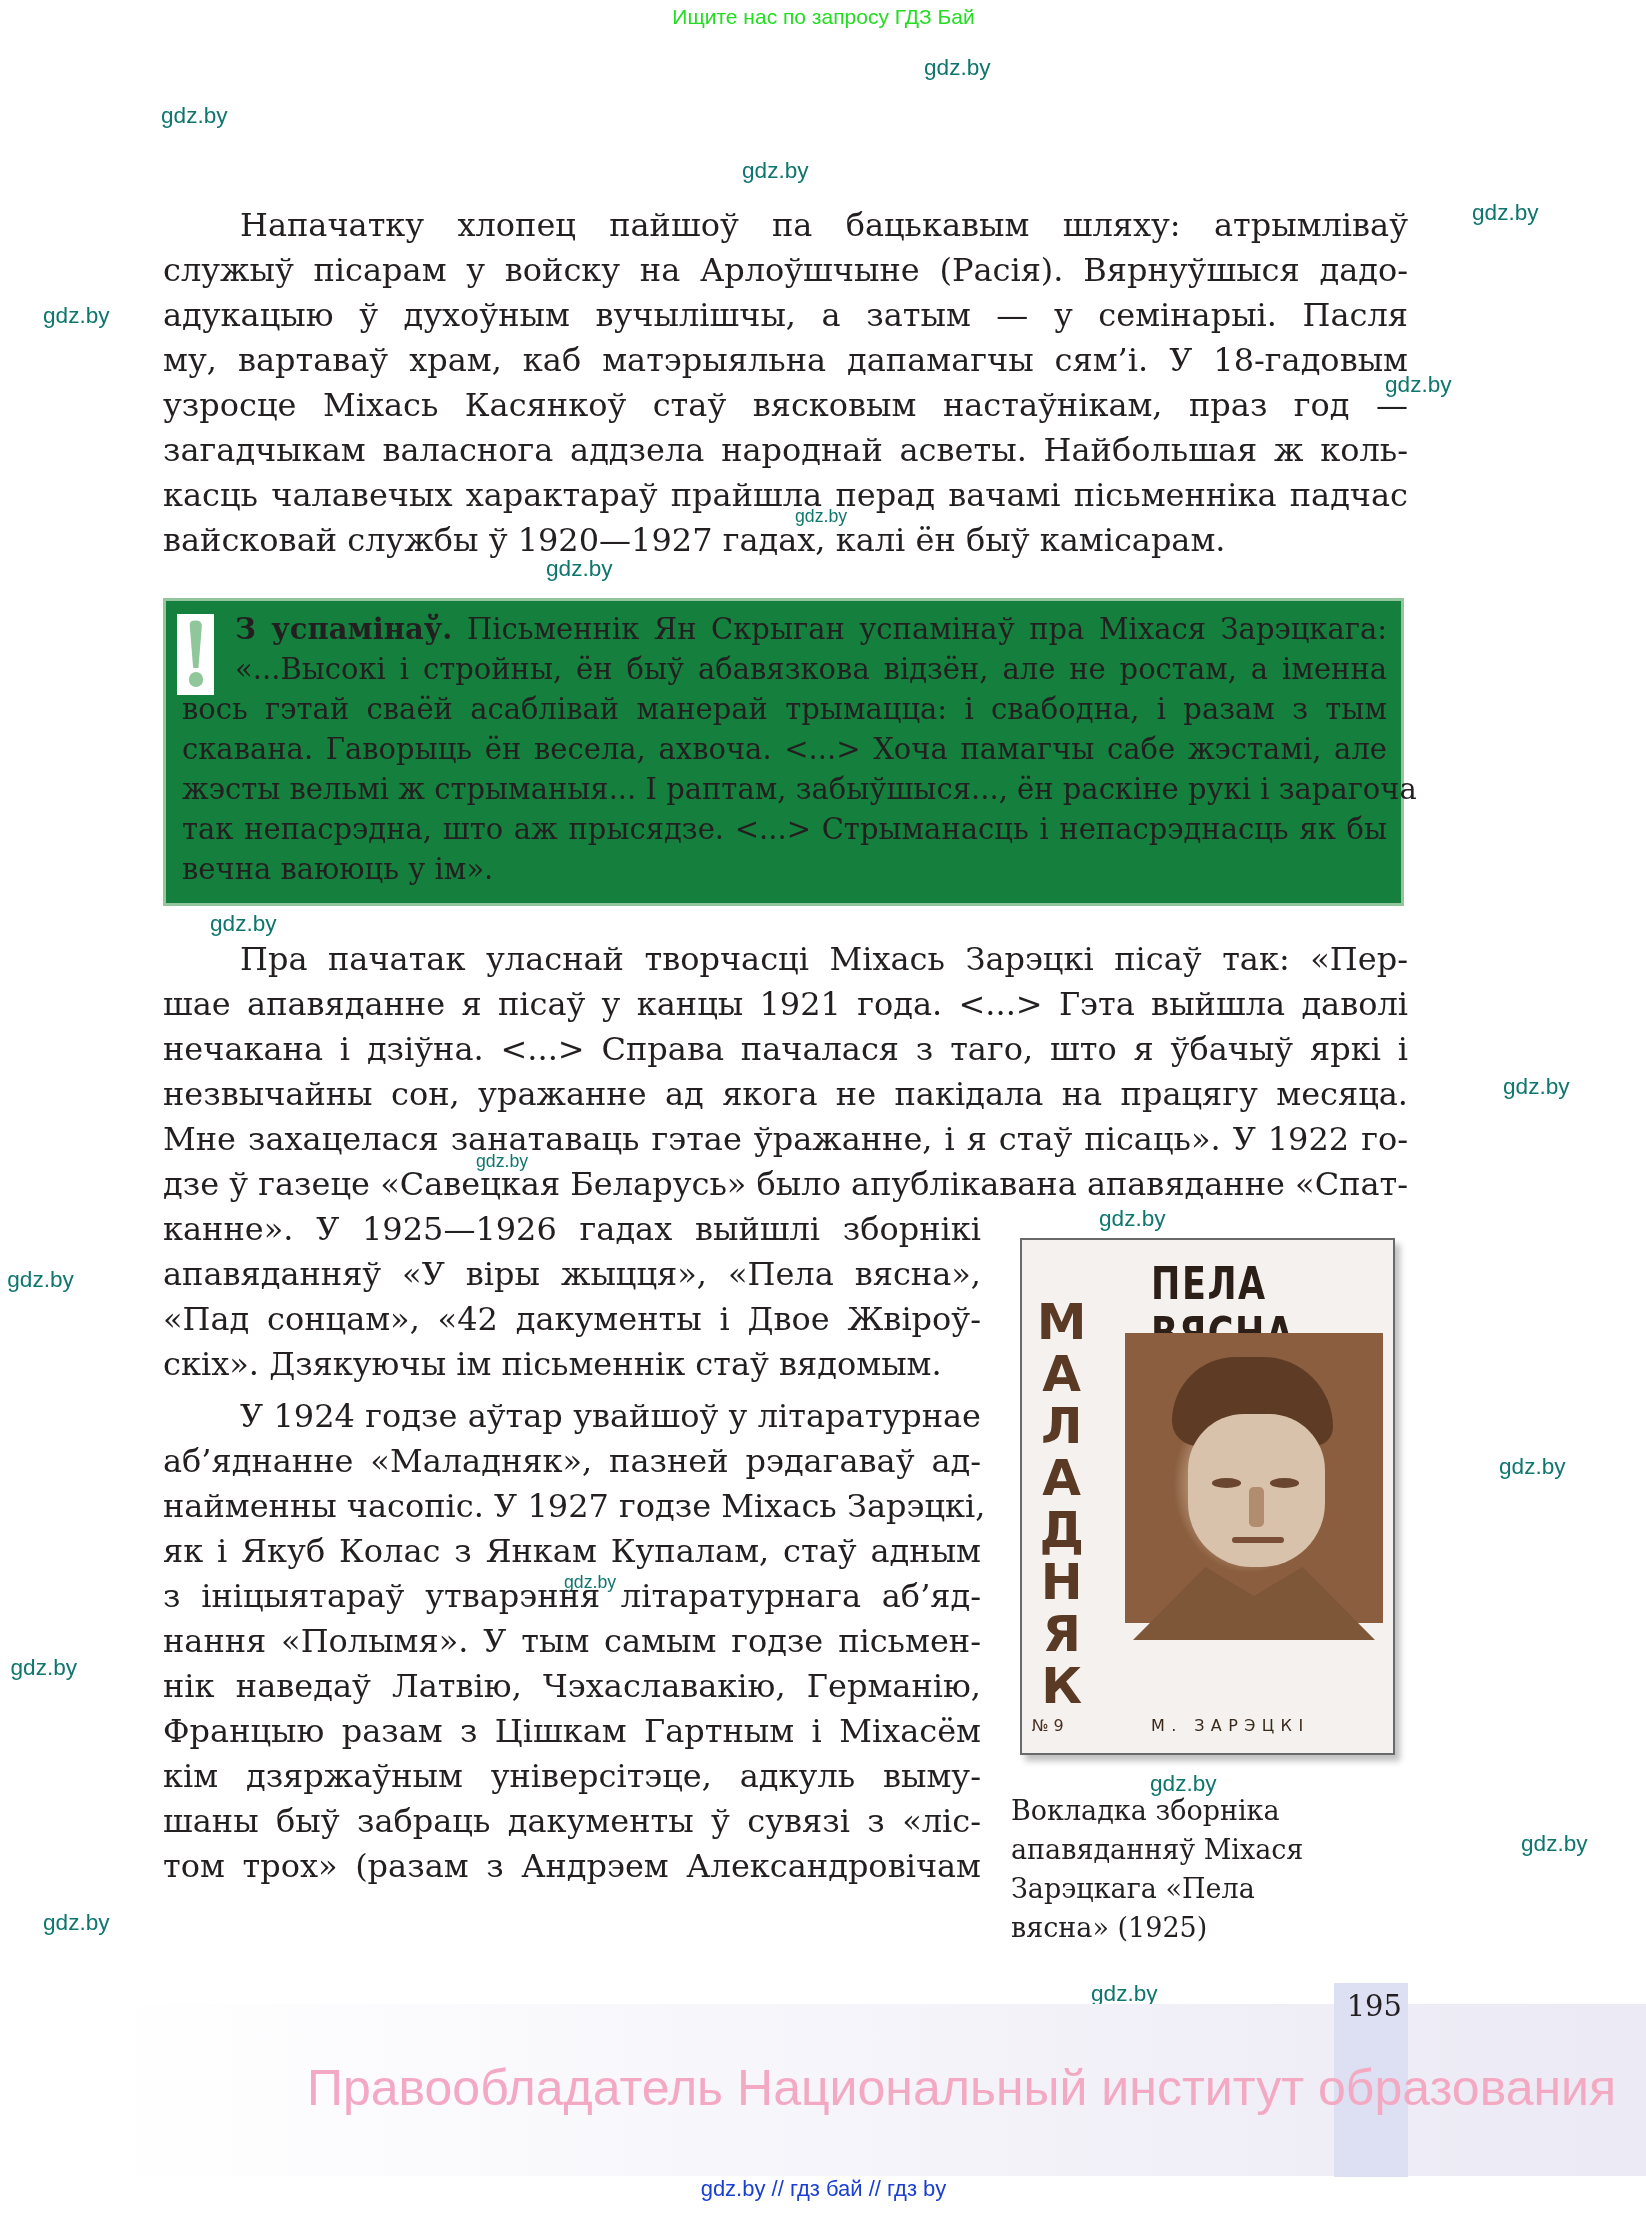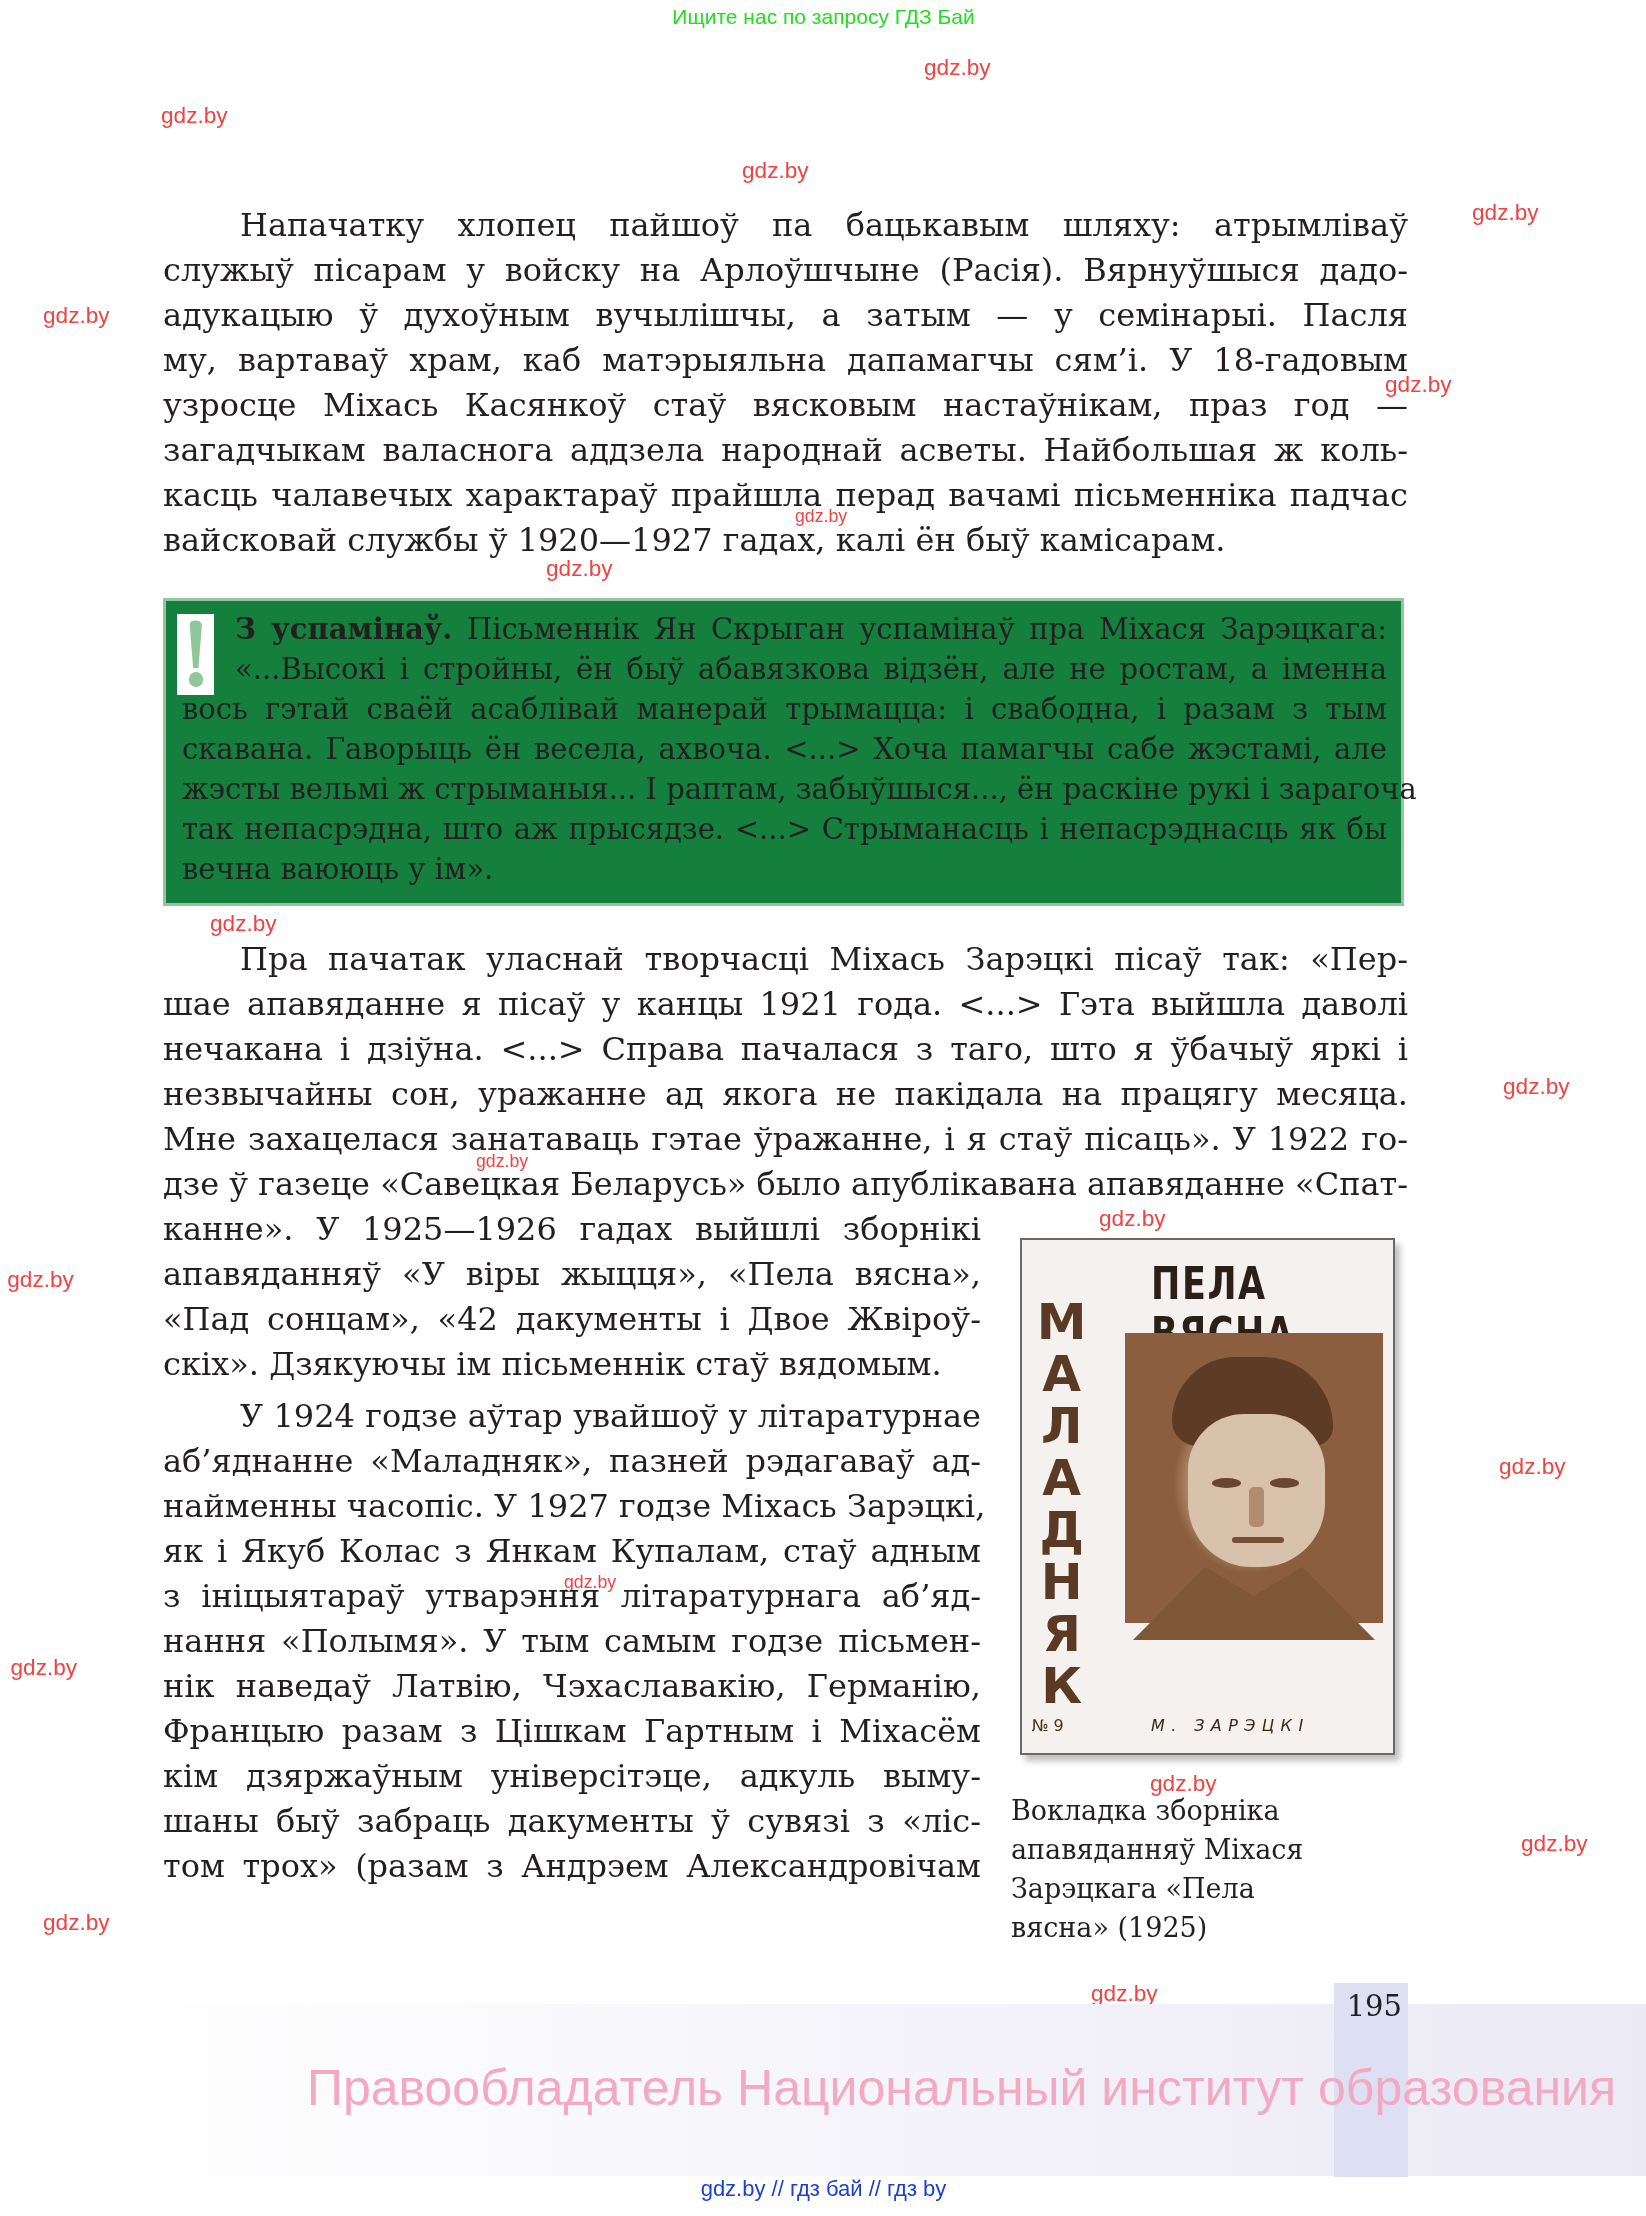--- a/index.html
+++ b/index.html
@@ -1,18 +1,18 @@
 <!DOCTYPE html>
 <html style="font-size:13px"><head>
   <meta charset="utf-8">
   <style>
     html, body { margin: 0; padding: 0; background: #ffffff; }
     body { width: 1647px; height: 2216px; position: relative; overflow: hidden; font-family: "DejaVu Serif", serif; color: #231f20; }
     .top-banner { position: absolute; top: 4.8px; left: 0; width: 1647px; text-align: center; font-family: "Liberation Sans", sans-serif; font-size: 21px; color: #22dd22; }
-    .wm { position: absolute; font-family: "Liberation Sans", sans-serif; font-size: 22.6px; color: #ef4444; white-space: nowrap; }
+    .wm { position: absolute; font-family: "Liberation Sans", sans-serif; font-size: 22.6px; color: #0f766e; white-space: nowrap; }
     .wm.small { font-size: 17.7px; }
     .para { position: absolute; left: 163px; width: 1245px; font-size: 32px; line-height: 45px; text-align: justify; }
     .para .line { display: block; white-space: nowrap; text-align-last: justify; text-align: justify; }
     .para .line.last { text-align-last: left; }
     .para .line.indent { padding-left: 77px; }
     .narrow { width: 818px; }
     .note-box { position: absolute; left: 163px; top: 598px; width: 1241px; height: 308px; background: #15803d; border: 3.2px solid #93c59e; box-sizing: border-box; }
     .note-mark { position: absolute; left: 11.3px; top: 13px; width: 37px; height: 81px; background: #ffffff; }
     .note-mark .stem { position: absolute; left: 12px; top: 6.4px; width: 13px; height: 48px; background: #8fc69a; border-radius: 6.4px 6.4px 2.4px 2.4px; clip-path: polygon(0 0,100% 0,70% 100%,30% 100%); }
     .note-mark .dot { position: absolute; left: 11.3px; top: 58px; width: 14.5px; height: 14.5px; border-radius: 50%; background: #8fc69a; }
@@ -25,21 +25,21 @@
     .cover-title { position: absolute; left: 129px; top: 19.3px; font-family: "DejaVu Sans", sans-serif; font-weight: bold; font-size: 35px; letter-spacing: 1.6px; color: #2b1f18; transform: scaleY(1.25); transform-origin: top left; }
     .cover-vertical { position: absolute; left: 3.2px; top: 56px; width: 73px; display: flex; flex-direction: column; align-items: center; font-family: "DejaVu Sans", sans-serif; font-weight: bold; font-size: 50px; line-height: 52px; color: #5a3a24; }
     .cover-no { position: absolute; left: 9.7px; top: 476px; font-family: "DejaVu Sans", sans-serif; font-size: 16px; color: #4a3020; }
     .portrait { position: absolute; left: 103px; top: 93px; width: 258px; height: 290px; background: radial-gradient(ellipse 89px 105px at 48% 52%, #e9ddd0 0%, #c7a78a 55%, #8a5e3e 85%), #b08868; }
     .portrait .hair { position: absolute; left: 47px; top: 24px; width: 161px; height: 89px; background: #5e3b24; border-radius: 81px 89px 24px 32px; }
     .portrait .face { position: absolute; left: 63px; top: 81px; width: 137px; height: 153px; background: #d9c2ab; border-radius: 56px 56px 64px 64px; }
     .portrait .eye { position: absolute; top: 64px; width: 29px; height: 9.7px; background: #6a4530; border-radius: 50%; }
     .portrait .nose { position: absolute; left: 61px; top: 73px; width: 14.5px; height: 40px; background: #b28c6e; border-radius: 4.8px; }
     .portrait .mouth { position: absolute; left: 44px; top: 123px; width: 52px; height: 6.4px; background: #7a4e36; border-radius: 3.2px; }
     .portrait .collar { position: absolute; left: 8px; top: 234px; width: 242px; height: 73px; background: #7e5638; clip-path: polygon(0 100%,30% 0,50% 40%,70% 0,100% 100%); }
-    .cover-author { position: absolute; left: 129px; top: 476px; font-family: "DejaVu Sans", sans-serif; font-size: 16px; letter-spacing: 6.4px; color: #3a2818; font-style: italic; }
+    .cover-author { position: absolute; left: 129px; top: 476px; font-family: "DejaVu Sans", sans-serif; font-size: 16px; letter-spacing: 6.4px; color: #3a2818; }
     .caption { position: absolute; left: 1011px; top: 1791px; width: 395px; text-align: left; font-family: "DejaVu Serif", serif; font-size: 27px; line-height: 39px; color: #231f20; }
     .footer-band { position: absolute; left: 109px; top: 2004px; width: 1538px; height: 172px; background: linear-gradient(90deg, #ffffff 0%, #f3f2f9 60%, #ebeaf5 100%); }
     .page-tab { position: absolute; left: 1334px; top: 1983px; width: 74px; height: 194px; background: #dde0f2; }
     .page-number { position: absolute; left: 1338px; top: 1989px; width: 64px; text-align: right; font-family: "DejaVu Serif", serif; font-size: 29px; color: #231f20; }
     .copyright { position: absolute; left: 307px; top: 2059px; font-family: "Liberation Sans", sans-serif; font-size: 50px; color: #f4a9c3; white-space: nowrap; }
     .bottom-links { position: absolute; top: 2176px; left: 0; width: 1647px; text-align: center; font-family: "Liberation Sans", sans-serif; font-size: 22px; color: #1a3fd1; }
   </style>
 </head>
 <body>
 

